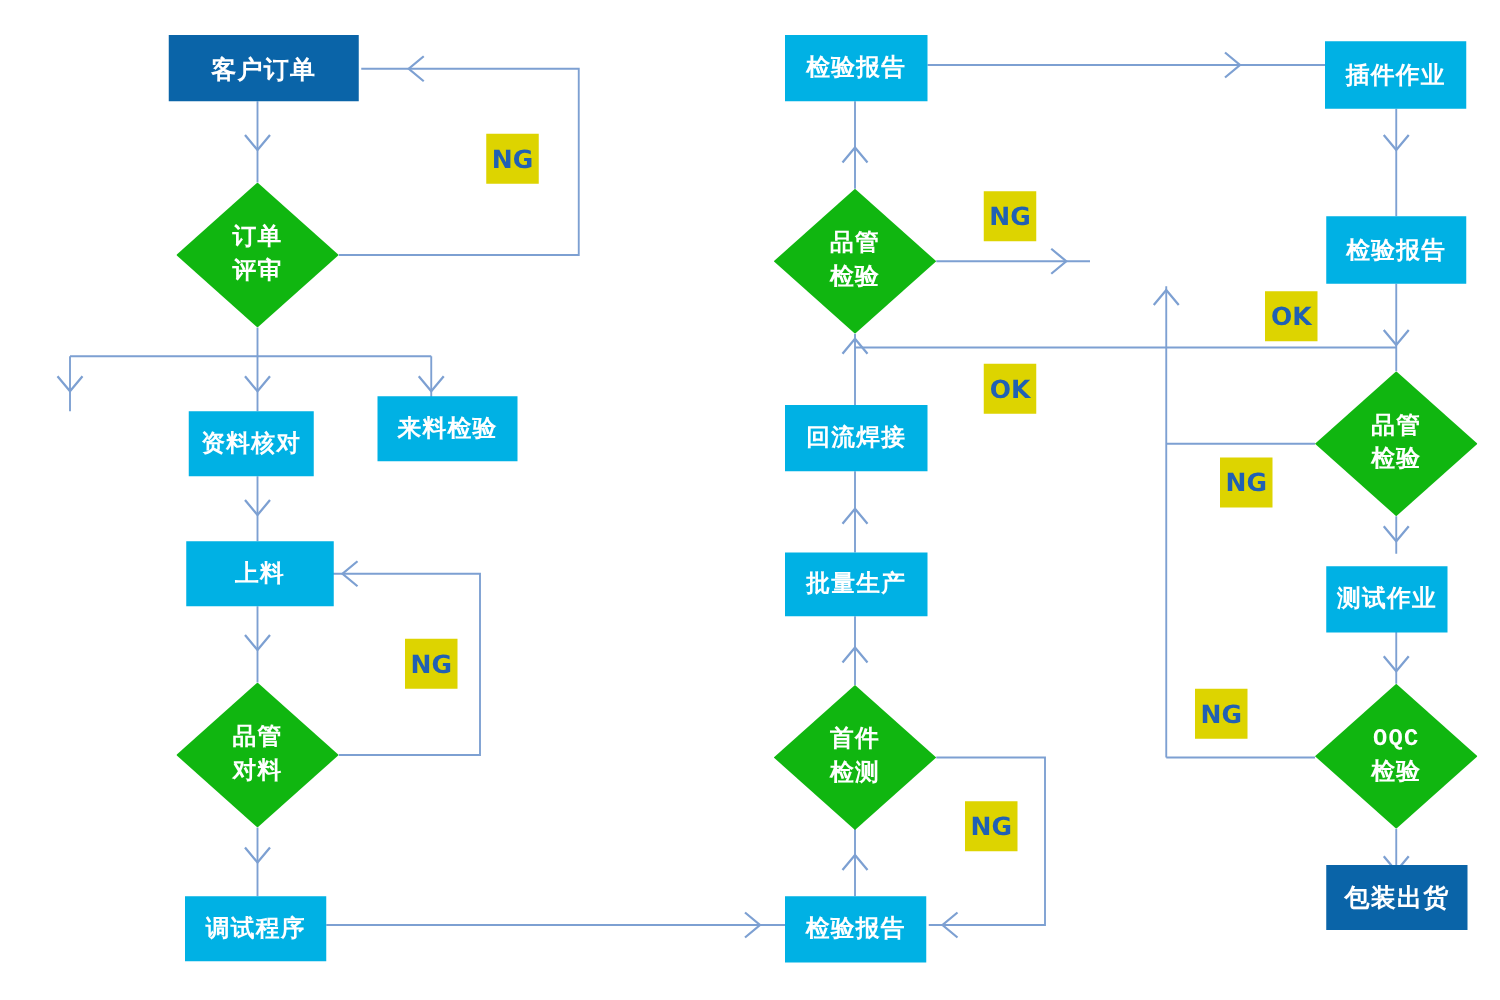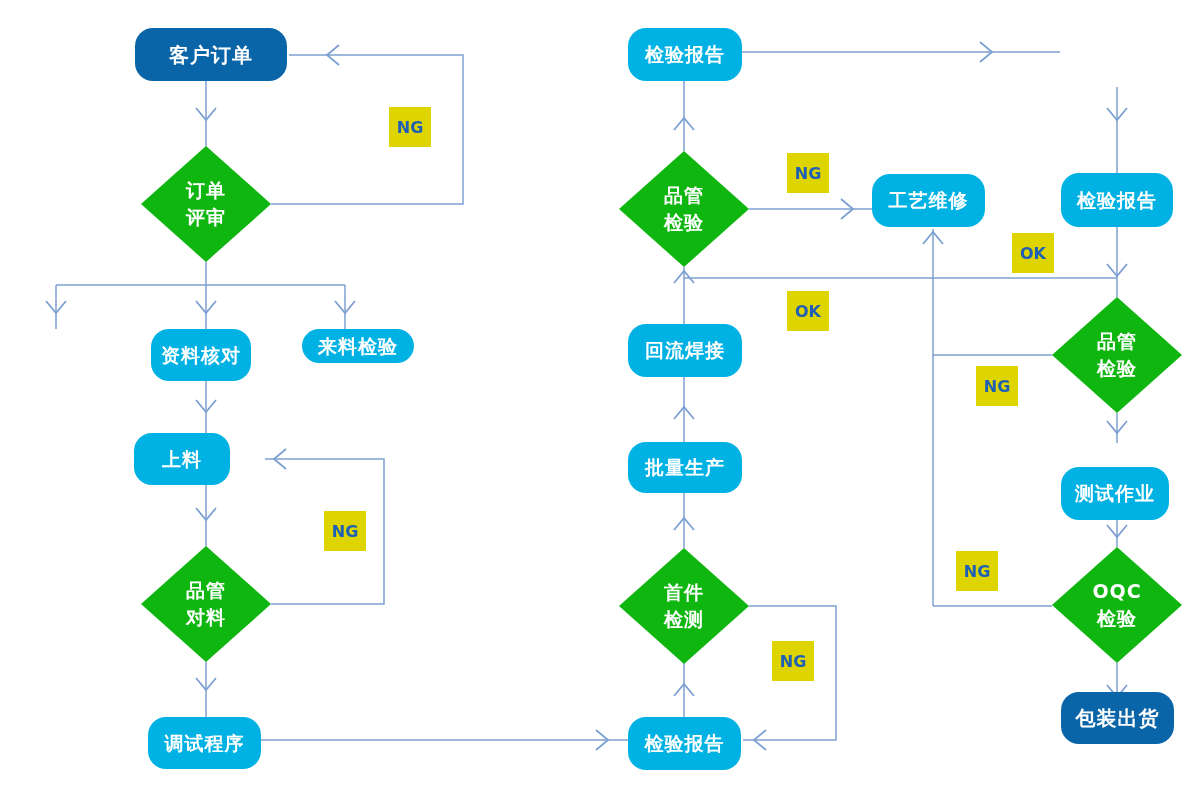--- a/index.html
+++ b/index.html
@@ -4,31 +4,32 @@
 <style>
   html,body{margin:0;padding:0;background:#ffffff;}
   #canvas{
     position:relative;width:1200px;height:800px;background:#ffffff;overflow:hidden;
     font-family:"DejaVu Sans","Liberation Sans",sans-serif;
   }
   .connectors{position:absolute;left:0;top:0;width:1200px;height:800px;}
   .node{
     position:absolute;display:flex;align-items:center;justify-content:center;
     color:#ffffff;font-weight:bold;font-size:19px;text-align:center;
-    white-space:pre-line;line-height:1.4;letter-spacing:1px;border-radius:18px;
+    white-space:pre-line;line-height:1.4;letter-spacing:1px;
   }
   .process{background:#00b1e4;}
   .terminal{background:#0a64a8;font-size:20px;}
   .decision{
     background:#10b610;
     clip-path:polygon(50% 0,100% 50%,50% 100%,0 50%);
+    font-family:Liberation Mono, monospace;
   }
   .badge{
     position:absolute;width:42px;height:40px;background:#ddd400;
-    color:#2060b4;font-weight:bold;font-size:16px;
+    color:#2060b4;font-weight:bold;font-size:20px;
     display:flex;align-items:center;justify-content:center;letter-spacing:0;
   }
 </style>
 </head>
 <body>
 
 <div id="canvas">
 
   <svg class="connectors" viewBox="0 0 1200 800" xmlns="http://www.w3.org/2000/svg">
 
@@ -81,40 +82,40 @@
       M766 730 L754 740 L766 750
       M596 730 L608 740 L596 750
       M980 42 L992 52 L980 62
       M841 199 L853 209 L841 219"></path>
   </svg>
 
   <div class="node terminal" style="left:135px;top:28px;width:152px;height:53px">客户订单</div>
   <div class="node decision" style="left:141px;top:146px;width:130px;height:116px">订单
 评审</div>
   <div class="node process" style="left:151px;top:329px;width:100px;height:52px">资料核对</div>
-  <div class="node process" style="left:302px;top:329px;width:112px;height:34px">来料检验</div>
-  <div class="node process" style="left:134px;top:433px;width:96px;height:52px">上料</div>
+  <div class="node process" style="left:302px;top:317px;width:112px;height:52px">来料检验</div>
+  <div class="node process" style="left:149px;top:433px;width:118px;height:52px">上料</div>
   <div class="node decision" style="left:141px;top:546px;width:130px;height:116px">品管
 对料</div>
   <div class="node process" style="left:148px;top:717px;width:113px;height:52px">调试程序</div>
 
   <div class="node process" style="left:628px;top:717px;width:113px;height:53px">检验报告</div>
   <div class="node decision" style="left:619px;top:548px;width:130px;height:116px">首件
 检测</div>
   <div class="node process" style="left:628px;top:442px;width:114px;height:51px">批量生产</div>
   <div class="node process" style="left:628px;top:324px;width:114px;height:53px">回流焊接</div>
   <div class="node decision" style="left:619px;top:151px;width:130px;height:116px">品管
 检验</div>
   <div class="node process" style="left:628px;top:28px;width:114px;height:53px">检验报告</div>
-  <div class="node process" style="left:872px;top:174px;width:113px;height:53px">工艺维修</div>
 
+  <div class="node process" style="left:1060px;top:33px;width:113px;height:54px">插件作业</div>
   <div class="node process" style="left:1061px;top:173px;width:112px;height:54px">检验报告</div>
   <div class="node decision" style="left:1052px;top:297px;width:130px;height:116px">品管
 检验</div>
-  <div class="node process" style="left:1061px;top:467px;width:108px;height:53px">测试作业</div>
+  <div class="node process" style="left:1061px;top:453px;width:97px;height:53px">测试作业</div>
   <div class="node decision" style="left:1052px;top:547px;width:130px;height:116px">OQC
 检验</div>
   <div class="node terminal" style="left:1061px;top:692px;width:113px;height:52px">包装出货</div>
 
   <div class="badge" style="left:389px;top:107px">NG</div>
   <div class="badge" style="left:324px;top:511px">NG</div>
   <div class="badge" style="left:787px;top:153px">NG</div>
   <div class="badge" style="left:772px;top:641px">NG</div>
   <div class="badge" style="left:976px;top:366px">NG</div>
   <div class="badge" style="left:956px;top:551px">NG</div>

